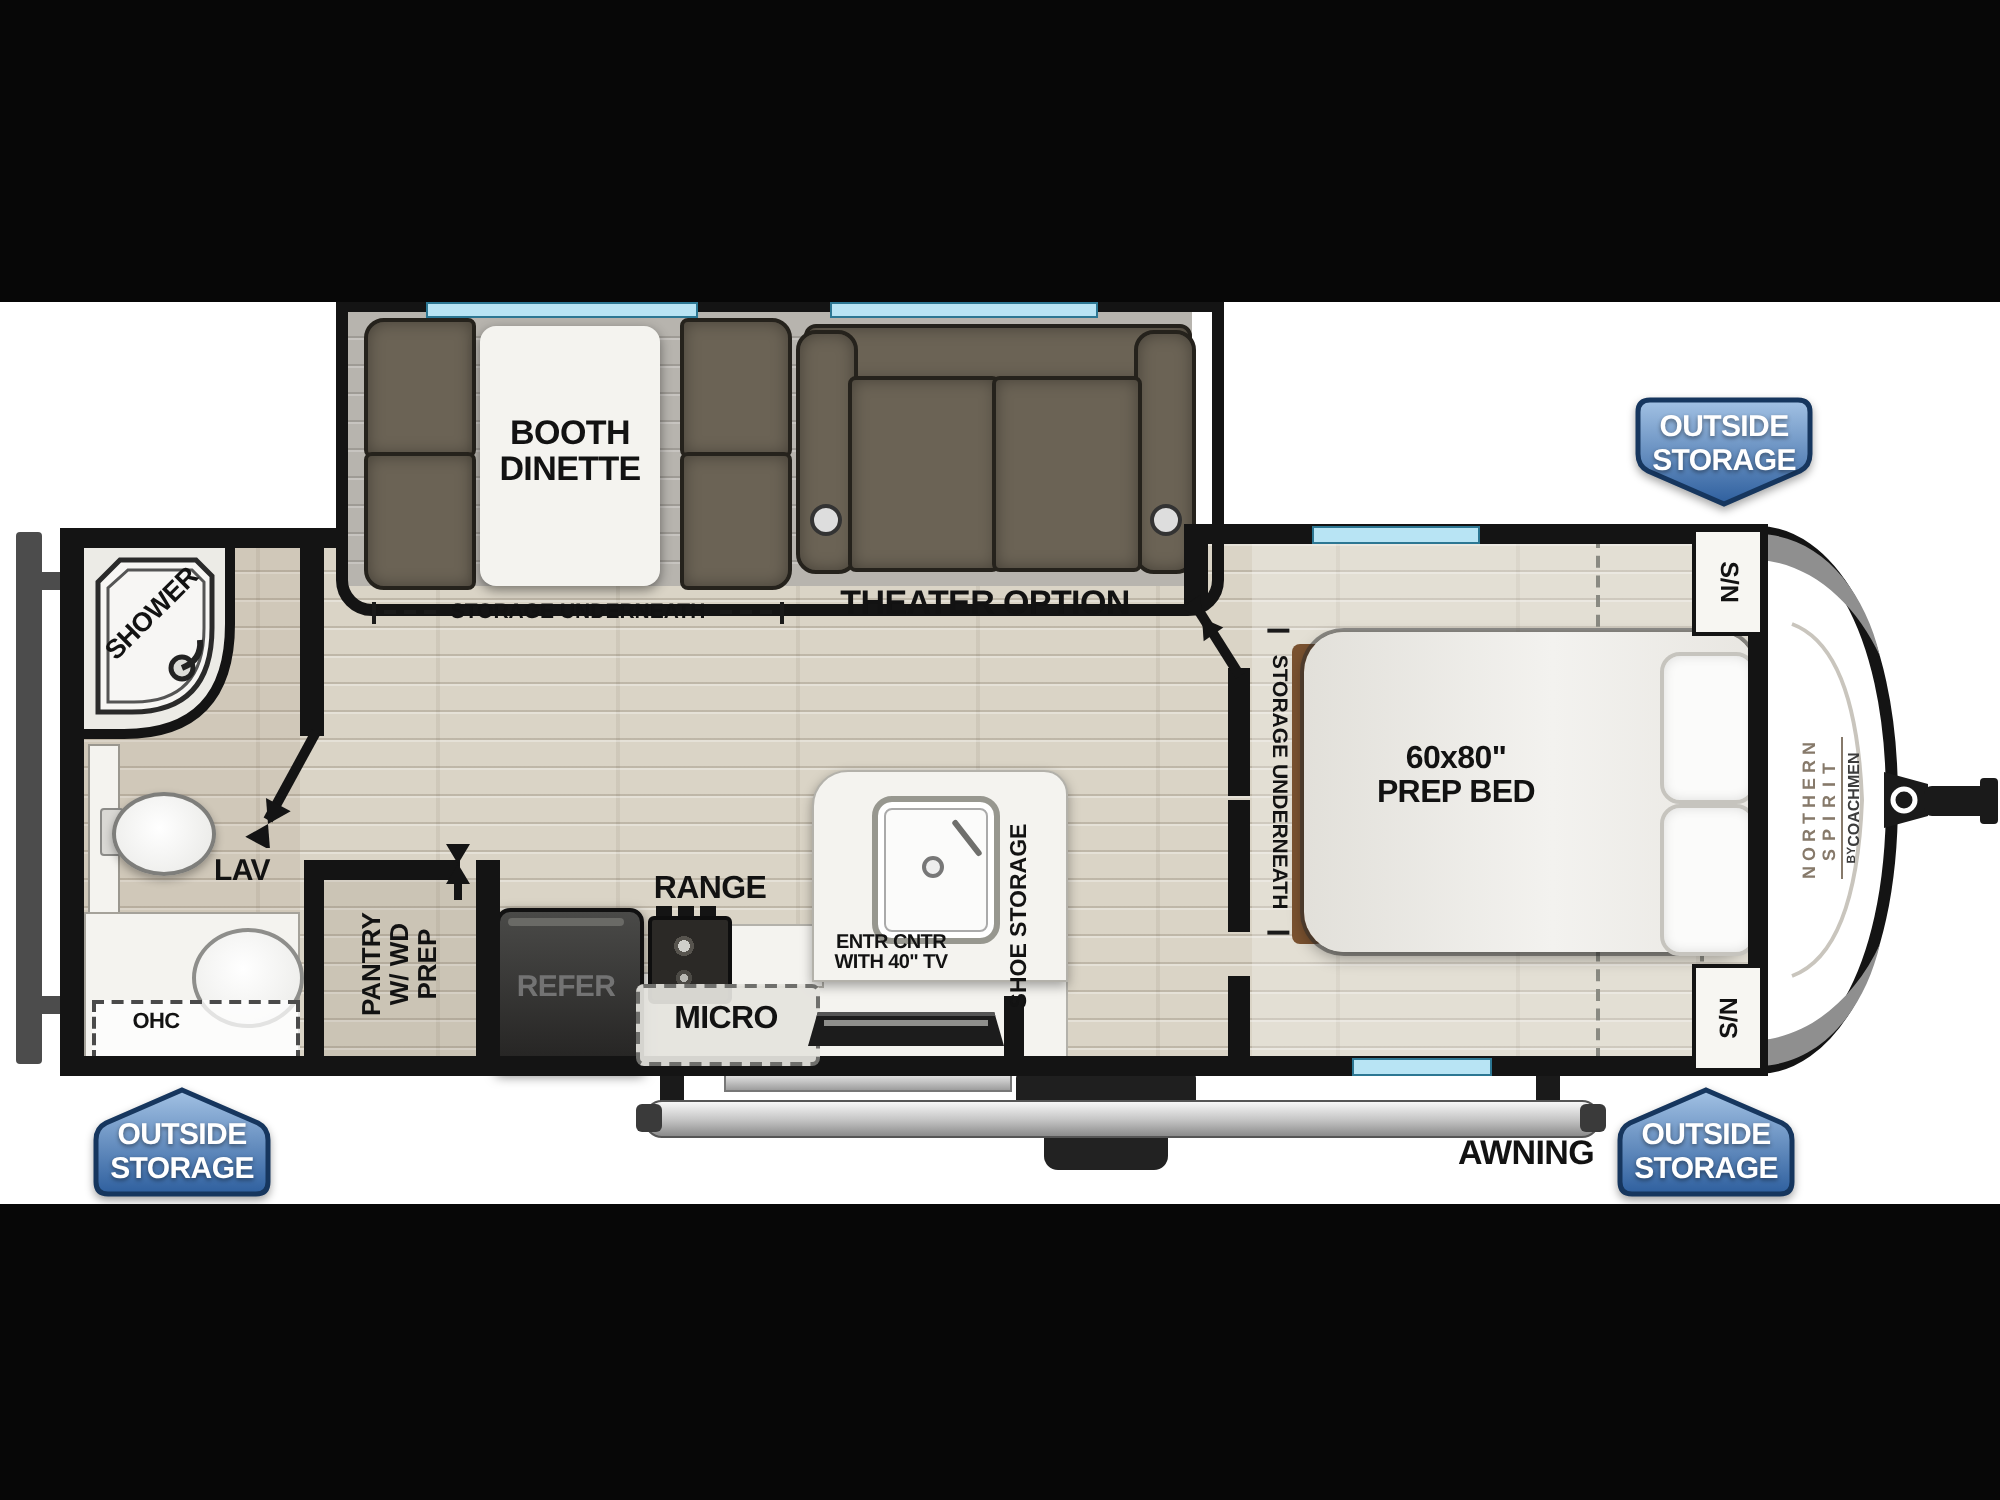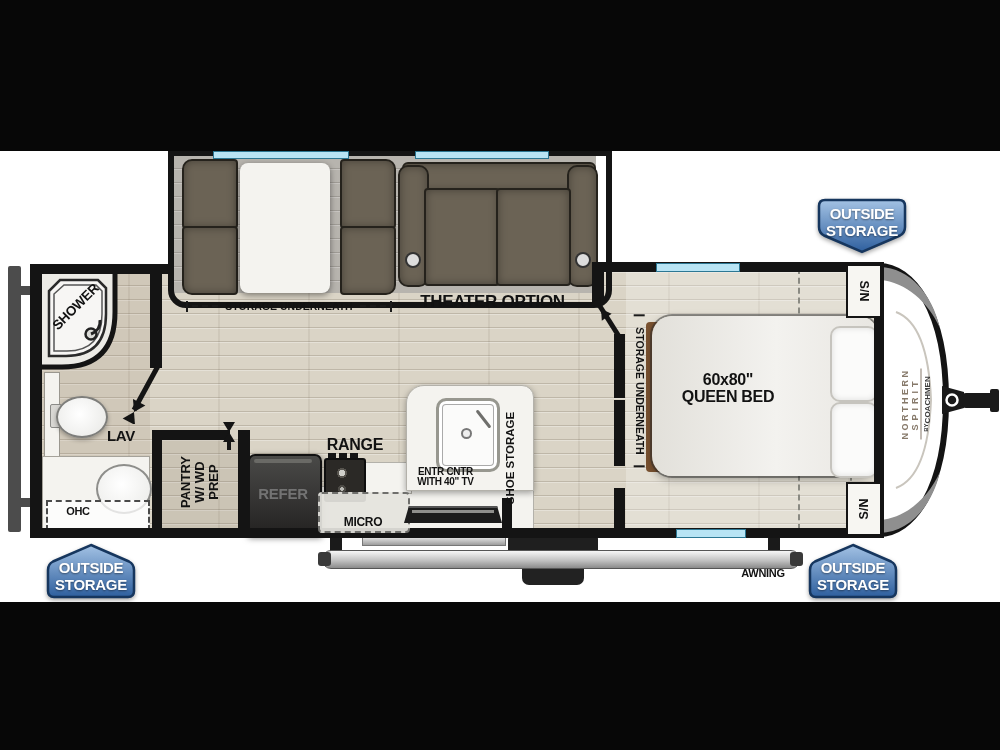--- a/index.html
+++ b/index.html
@@ -52,20 +52,24 @@
   <div class="abs" style="left:168px;top:150px;width:432px;height:146px;border:6px solid #141414;border-radius:0 0 18px 18px;z-index:7;"></div>
 
   <div class="window" style="left:213px;top:151px;width:134px;height:6px;"></div>
   <div class="window" style="left:415px;top:151px;width:132px;height:6px;"></div>
 
   <div class="cushion" style="left:182px;top:159px;width:52px;height:66px;border-radius:10px 4px 4px 4px;"></div>
   <div class="cushion" style="left:182px;top:226px;width:52px;height:65px;border-radius:4px 4px 4px 10px;"></div>
   <div class="cushion" style="left:340px;top:159px;width:52px;height:66px;border-radius:4px 10px 4px 4px;"></div>
   <div class="cushion" style="left:340px;top:226px;width:52px;height:65px;border-radius:4px 4px 10px 4px;"></div>
   <div class="whitebox" style="left:240px;top:163px;width:90px;height:130px;border-radius:8px;box-shadow:0 2px 6px rgba(0,0,0,.45);"></div>
+  <div class="lbl" style="left:240px;top:208px;width:90px;font-size:17px;">
+    <span>BOOTH</span><br>
+    <span>DINETTE</span>
+  </div>
 
   <div class="cushion" style="left:402px;top:162px;width:190px;height:26px;border-radius:6px;"></div>
   <div class="cushion" style="left:398px;top:165px;width:27px;height:118px;border-radius:10px;"></div>
   <div class="cushion" style="left:567px;top:165px;width:27px;height:118px;border-radius:10px;"></div>
   <div class="cushion" style="left:424px;top:188px;width:72px;height:94px;border-radius:4px;"></div>
   <div class="cushion" style="left:496px;top:188px;width:71px;height:94px;border-radius:4px;"></div>
   <div class="abs" style="left:405px;top:252px;width:12px;height:12px;border-radius:50%;background:#ddd;border:2px solid #333;z-index:6;"></div>
   <div class="abs" style="left:575px;top:252px;width:12px;height:12px;border-radius:50%;background:#ddd;border:2px solid #333;z-index:6;"></div>
   <div class="lbl" style="left:400px;top:275px;width:185px;font-size:17px;z-index:13;">
     <br>
@@ -157,21 +161,21 @@
   <div class="lbl" style="left:320px;top:437px;width:70px;font-size:16px;">
     <span>RANGE</span>
   </div>
   <div class="abs" style="left:324px;top:458px;width:38px;height:40px;background:#2b2926;border:2px solid #0e0e0e;border-radius:3px;z-index:7;"></div>
   <div class="abs" style="left:332px;top:463px;width:20px;height:20px;border-radius:50%;background:radial-gradient(circle,#cfcfca 0 3px,#57544e 3px 5px,#2b2926 5px);z-index:8;"></div>
   <div class="abs" style="left:334px;top:482px;width:16px;height:14px;border-radius:50%;background:radial-gradient(circle,#b9b9b4 0 2px,#4c4a45 2px 4px,#2b2926 4px);z-index:8;"></div>
   <div class="abs" style="left:328px;top:453px;width:8px;height:5px;background:#141414;z-index:8;"></div>
   <div class="abs" style="left:339px;top:453px;width:8px;height:5px;background:#141414;z-index:8;"></div>
   <div class="abs" style="left:350px;top:453px;width:8px;height:5px;background:#141414;z-index:8;"></div>
   <div class="abs" style="left:318px;top:492px;width:88px;height:37px;background:rgba(228,227,222,.93);border:2px dashed #6f6f6c;border-radius:4px;z-index:9;"></div>
-  <div class="lbl" style="left:318px;top:502px;width:90px;font-size:12px;z-index:10;margin-top:14px;">
+  <div class="lbl" style="left:318px;top:502px;width:90px;font-size:16px;z-index:10;">
     <span>MICRO</span>
   </div>
 
   <div class="whitebox" style="left:406px;top:385px;width:126px;height:104px;border-radius:18px 12px 0 0;border:1px solid #b3b1aa;box-shadow:0 2px 6px rgba(0,0,0,.35);"></div>
   <div class="abs" style="left:436px;top:398px;width:58px;height:68px;background:#fbfbfa;border:3px solid #97978f;border-radius:10px;box-shadow:inset 0 0 0 3px #fff, inset 0 0 0 4px #aaa;z-index:7;"></div>
   <div class="abs" style="left:461px;top:428px;width:7px;height:7px;border-radius:50%;background:#eee;border:2px solid #777;z-index:8;"></div>
   <div class="abs" style="left:482px;top:408px;width:3px;height:22px;background:#6f6f6c;transform:rotate(-38deg);border-radius:2px;z-index:8;"></div>
   <div class="lbl" style="left:404px;top:467px;width:83px;font-size:10px;z-index:12;">
     <span>ENTR CNTR</span><br>
     <span>WITH 40" TV</span>
@@ -206,21 +210,21 @@
     </div>
   </div>
 
   <div class="abs" style="left:798px;top:268px;width:50px;height:258px;border:2px dashed #8a8a82;z-index:4;"></div>
   <div class="abs" style="left:646px;top:322px;width:16px;height:150px;background:#7a5230;border-radius:4px;z-index:5;"></div>
   <div class="abs" style="left:652px;top:316px;width:226px;height:160px;border-radius:20px;background:linear-gradient(90deg,#e2e0da,#f3f2ef 55%,#e8e6e1);box-shadow:0 0 0 2px rgba(45,45,45,.5), 0 3px 8px rgba(0,0,0,.35);z-index:6;"></div>
   <div class="abs" style="left:830px;top:326px;width:44px;height:72px;background:#fbfbfa;border:2px solid #c6c4be;border-radius:10px;box-shadow:inset 0 0 6px rgba(0,0,0,.12);z-index:7;"></div>
   <div class="abs" style="left:830px;top:402px;width:44px;height:72px;background:#fbfbfa;border:2px solid #c6c4be;border-radius:10px;box-shadow:inset 0 0 6px rgba(0,0,0,.12);z-index:7;"></div>
   <div class="lbl" style="left:660px;top:372px;width:136px;font-size:16px;z-index:12;">
     <span>60x80"</span><br>
-    <span>QUEEN BED</span>
+    <span>PREP BED</span>
   </div>
   <div class="ns" style="left:846px;top:264px;width:32px;height:50px;">
     <span class="vtext" style="transform:rotate(90deg);">S/N</span>
   </div>
   <div class="ns" style="left:846px;top:482px;width:32px;height:50px;">
     <span class="vtext" style="transform:rotate(-90deg);">S/N</span>
   </div>
 
   <div class="abs" style="left:860px;top:250px;z-index:8;">
     <svg width="140" height="300" viewBox="0 0 140 300">
@@ -246,21 +250,21 @@
   </div>
 
   <div class="abs" style="left:362px;top:536px;width:142px;height:8px;background:linear-gradient(#e8e8e8,#9d9d9d);border:1px solid #777;z-index:6;"></div>
   <div class="abs" style="left:330px;top:534px;width:12px;height:22px;background:#1a1a1a;z-index:6;"></div>
   <div class="abs" style="left:768px;top:534px;width:12px;height:22px;background:#1a1a1a;z-index:6;"></div>
   <div class="abs" style="left:508px;top:536px;width:90px;height:23px;background:#1f1f1f;border-radius:3px;z-index:7;"></div>
   <div class="abs" style="left:522px;top:558px;width:62px;height:27px;background:#222;border-radius:0 0 7px 7px;z-index:7;"></div>
   <div class="abs" style="left:322px;top:550px;width:476px;height:17px;background:linear-gradient(#f7f7f7,#c2c2c2 55%,#8b8b8b);border:1px solid #555;border-radius:9px;z-index:8;"></div>
   <div class="abs" style="left:318px;top:552px;width:13px;height:14px;background:#3a3a3a;border-radius:3px;z-index:9;"></div>
   <div class="abs" style="left:790px;top:552px;width:13px;height:14px;background:#3a3a3a;border-radius:3px;z-index:9;"></div>
-  <div class="lbl" style="left:718px;top:568px;width:90px;font-size:11px;z-index:12;">
+  <div class="lbl" style="left:718px;top:568px;width:90px;font-size:17px;z-index:12;">
     <span>AWNING</span>
   </div>
 
   <div class="badge" style="left:815px;top:197px;">
     <svg width="94" height="58" viewBox="0 0 94 58" style="filter:drop-shadow(0 2px 2px rgba(0,0,0,.35));">
       <defs>
           <linearGradient id="g1" x1="0" y1="0" x2="0" y2="1">
         <stop offset="0" stop-color="#a3c2e4"></stop>
             <stop offset="1" stop-color="#2e5f9e"></stop>
           </linearGradient>

